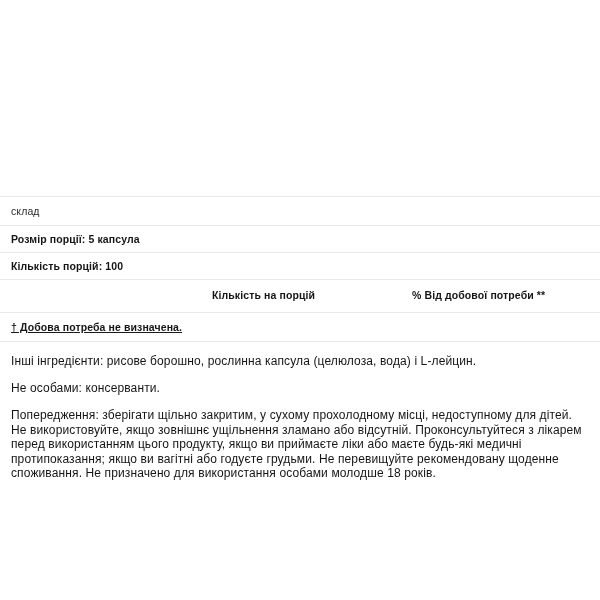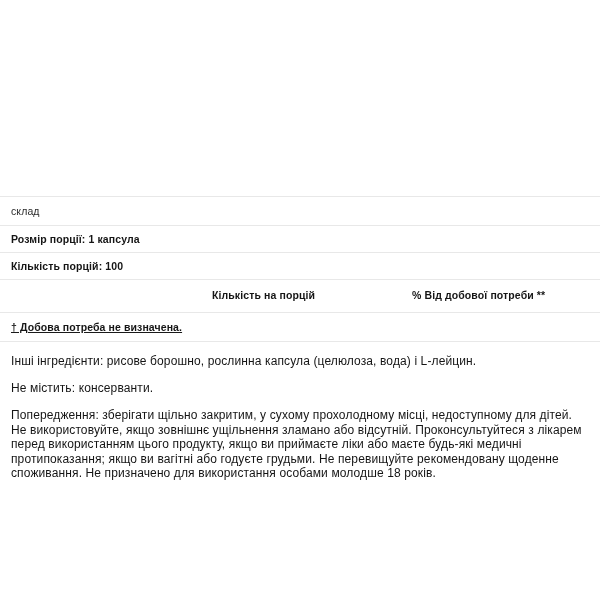--- a/index.html
+++ b/index.html
@@ -127,21 +127,21 @@
   <table class="facts-table">
     <tbody>
       <tr class="row-title">
         <td colspan="3">
           <div class="cell-pad">склад</div>
         </td>
       </tr>
 
       <tr class="row-serving">
         <td colspan="3">
-          <div class="cell-pad">Розмір порції: 1 капсула</div>
+          <div class="cell-pad">Розмір порції: 5 капсула</div>
         </td>
       </tr>
 
       <tr class="row-count">
         <td colspan="3">
           <div class="cell-pad">Кількість порцій: 100</div>
         </td>
       </tr>
 
       <tr class="row-headers">
@@ -160,17 +160,17 @@
       <tr class="row-footnote last-row">
         <td colspan="3">
           <div class="cell-pad">† Добова потреба не визначена.</div>
         </td>
       </tr>
     </tbody>
   </table>
 
   <div class="body-block">
     <p class="para">Інші інгредієнти: рисове борошно, рослинна капсула (целюлоза, вода) і L-лейцин.</p>
-    <p class="para">Не містить: консерванти.</p>
+    <p class="para">Не особами: консерванти.</p>
     <p class="para para-warning">Попередження: зберігати щільно закритим, у сухому прохолодному місці, недоступному для дітей. Не використовуйте, якщо зовнішнє ущільнення зламано або відсутній. Проконсультуйтеся з лікарем перед використанням цього продукту, якщо ви приймаєте ліки або маєте будь-які медичні протипоказання; якщо ви вагітні або годуєте грудьми. Не перевищуйте рекомендовану щоденне споживання. Не призначено для використання особами молодше 18 років.</p>
   </div>
 
 </div>
 
 </body></html>

